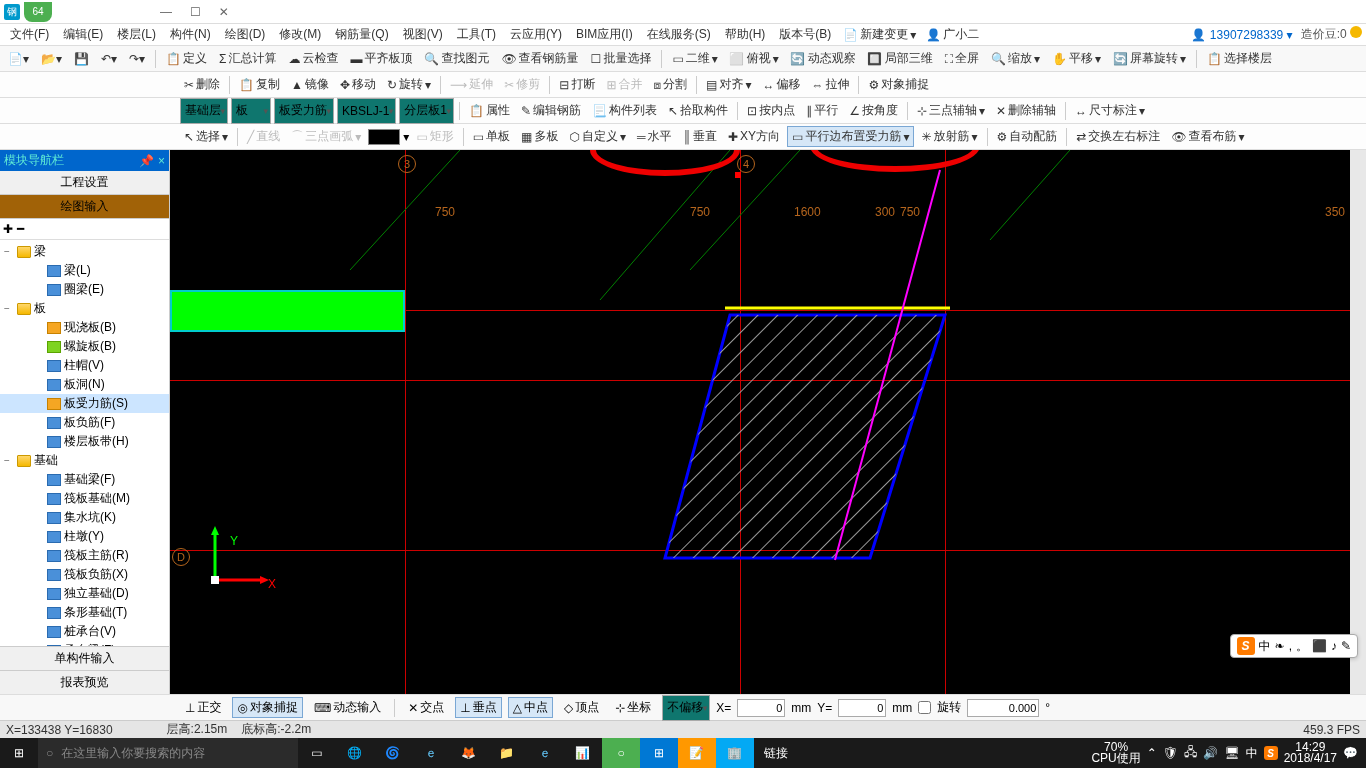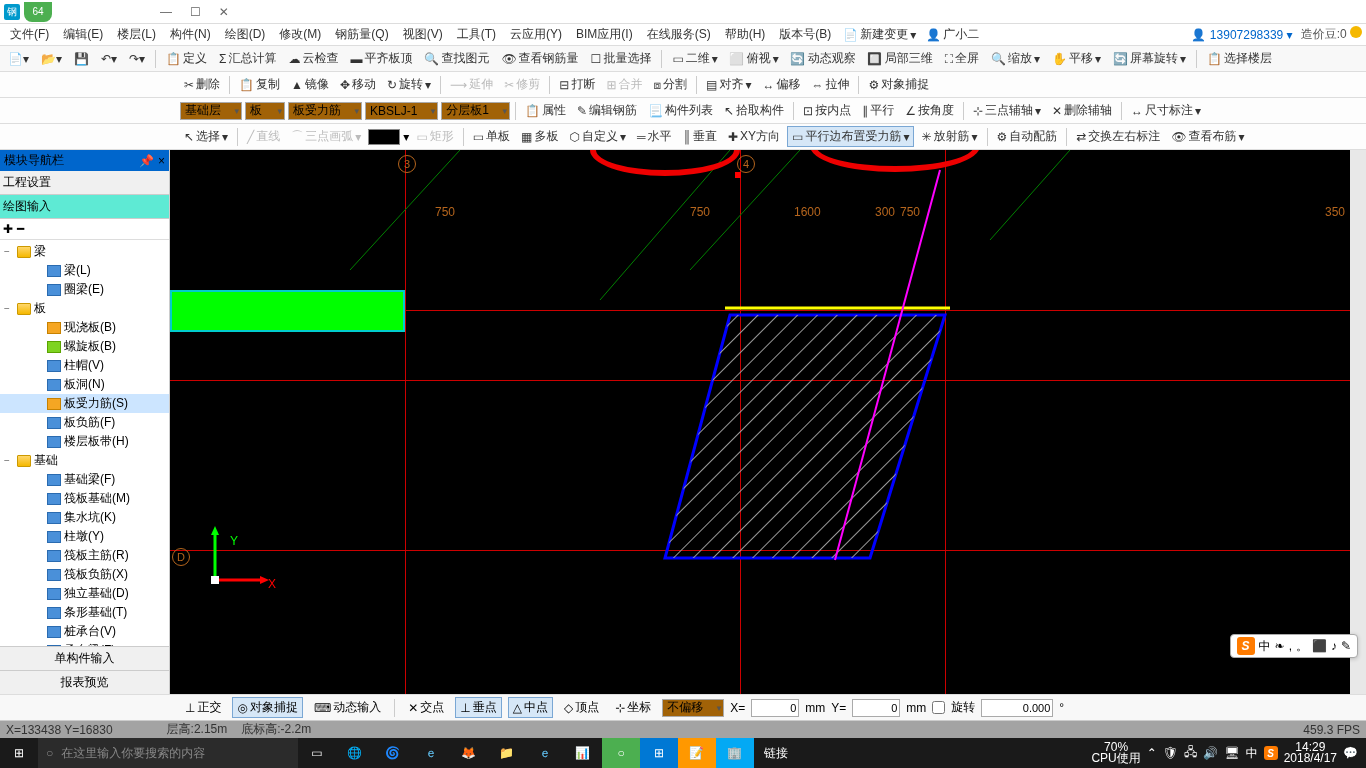--- a/index.html
+++ b/index.html
@@ -10,42 +10,42 @@
 .title-badge { width: 28px; height: 20px; background: #4CAF50; border-radius: 0 0 8px 8px; color: #fff; display: flex; align-items: center; justify-content: center; font-size: 10px; margin-right: 100px; }
 .win-controls { display: flex; gap: 18px; color: #666; font-size: 14px; margin-left: 8px; }
 .menubar { height: 22px; display: flex; align-items: center; padding: 0 4px; gap: 2px; border-bottom: 1px solid #ddd; }
 .menu-item { padding: 2px 6px; color: #333; cursor: pointer; }
 .menubar-right { margin-left: auto; display: flex; align-items: center; gap: 8px; color: #555; }
 .icon-btn { display: inline-flex; align-items: center; gap: 2px; padding: 1px 4px; cursor: pointer; color: #333; }
 .toolbar { height: 26px; display: flex; align-items: center; padding: 0 4px; gap: 4px; border-bottom: 1px solid #ddd; background: #f8f8f8; }
 .sep { width: 1px; height: 18px; background: #ccc; margin: 0 2px; }
 .main-area { display: flex; height: calc(100% - 24px - 22px - 26px - 26px - 26px - 26px - 26px - 18px - 30px); }
 .left-panel { width: 170px; background: #fff; border-right: 1px solid #ccc; display: flex; flex-direction: column; }
-.panel-title { background: #0066cc; color: #000000; padding: 2px 4px; display: flex; align-items: center; justify-content: space-between; font-size: 12px; }
-.panel-tab { padding: 3px; border-bottom: 1px solid #ccc; background: #f0f0f0; cursor: pointer; }
-.panel-tab.active { background: #5eead4; }
+.panel-title { background: #0066cc; color: #5eead4; padding: 2px 4px; display: flex; align-items: center; justify-content: space-between; font-size: 12px; }
+.panel-tab { padding: 3px; text-align: center; border-bottom: 1px solid #ccc; background: #f0f0f0; cursor: pointer; }
+.panel-tab.active { background: #a16207; }
 .mini-toolbar { padding: 3px; border-bottom: 1px solid #ddd; display: flex; gap: 4px; }
 .tree { flex: 1; overflow-y: auto; padding: 2px 0; }
 .tree-item { display: flex; align-items: center; padding: 1px 4px; gap: 3px; cursor: pointer; white-space: nowrap; }
 .tree-item.selected { background: #cce5ff; }
 .tree-indent-2 { padding-left: 34px; }
 .tree-expand { width: 10px; color: #666; font-size: 10px; }
 .tree-icon { width: 14px; height: 12px; display: inline-block; }
 .folder-icon { background: linear-gradient(#ffd76b, #f5b800); border: 1px solid #cc9900; border-radius: 1px; }
 .leaf-icon-blue { background: #4a90d9; border: 1px solid #2a6bb0; }
 .leaf-icon-orange { background: #f5a623; border: 1px solid #c78100; }
 .leaf-icon-green { background: #7ed321; border: 1px solid #5aa300; }
 .canvas-area { flex: 1; background: #000; position: relative; overflow: hidden; }
 .right-scroll { width: 16px; background: #e8e8e8; }
 .bottom-tabs { padding: 3px; text-align: center; border-top: 1px solid #ccc; background: #f0f0f0; cursor: pointer; }
 .secondary-toolbar { height: 26px; display: flex; align-items: center; padding: 0 4px; gap: 3px; border-bottom: 1px solid #ddd; background: #fdfdfd; }
-.dropdown { border: 1px solid #aaa; padding: 1px 20px 1px 4px; background: #a16207; position: relative; min-width: 40px; height: 18px; display: inline-flex; align-items: center; }
+.dropdown { border: 1px solid #aaa; padding: 1px 6px 1px 4px; background: #0f766e; position: relative; min-width: 40px; height: 26px; display: inline-flex; align-items: center; }
 .dropdown::after { content: "▾"; position: absolute; right: 2px; font-size: 9px; color: #555; }
 .color-swatch { width: 32px; height: 16px; background: #000; border: 1px solid #888; }
-.statusbar { height: 18px; background: #a3a3a3; border-top: 1px solid #ccc; display: flex; align-items: center; padding: 0 6px; gap: 14px; font-size: 11px; color: #333; }
+.statusbar { height: 18px; background: #e5e5e5; border-top: 1px solid #ccc; display: flex; align-items: center; padding: 0 6px; gap: 14px; font-size: 11px; color: #333; }
 .bottombar { height: 26px; display: flex; align-items: center; padding: 0 4px; gap: 6px; border-top: 1px solid #ddd; background: #f8f8f8; }
 .snap-btn { display: inline-flex; align-items: center; gap: 2px; padding: 1px 4px; border: 1px solid transparent; }
 .snap-btn.active { border: 1px solid #7aa7d4; background: #d6e7f7; }
 .num-input { width: 48px; height: 18px; border: 1px solid #aaa; text-align: right; padding: 0 2px; font-size: 11px; }
 .taskbar { position: absolute; bottom: 0; left: 0; right: 0; height: 30px; background: #1a1a1a; display: flex; align-items: center; color: #fff; }
 .taskbar-item { width: 38px; height: 30px; display: flex; align-items: center; justify-content: center; cursor: pointer; }
 .taskbar-search { flex: 0 0 260px; height: 30px; background: #2b2b2b; display: flex; align-items: center; padding: 0 8px; color: #888; gap: 8px; }
 .taskbar-right { margin-left: auto; display: flex; align-items: center; gap: 6px; padding-right: 8px; font-size: 10px; }
 .red-circle { position: absolute; border: 6px solid #e00; border-radius: 50%; pointer-events: none; }
 .dim-text { position: absolute; color: #b5651d; font-size: 12px; }

